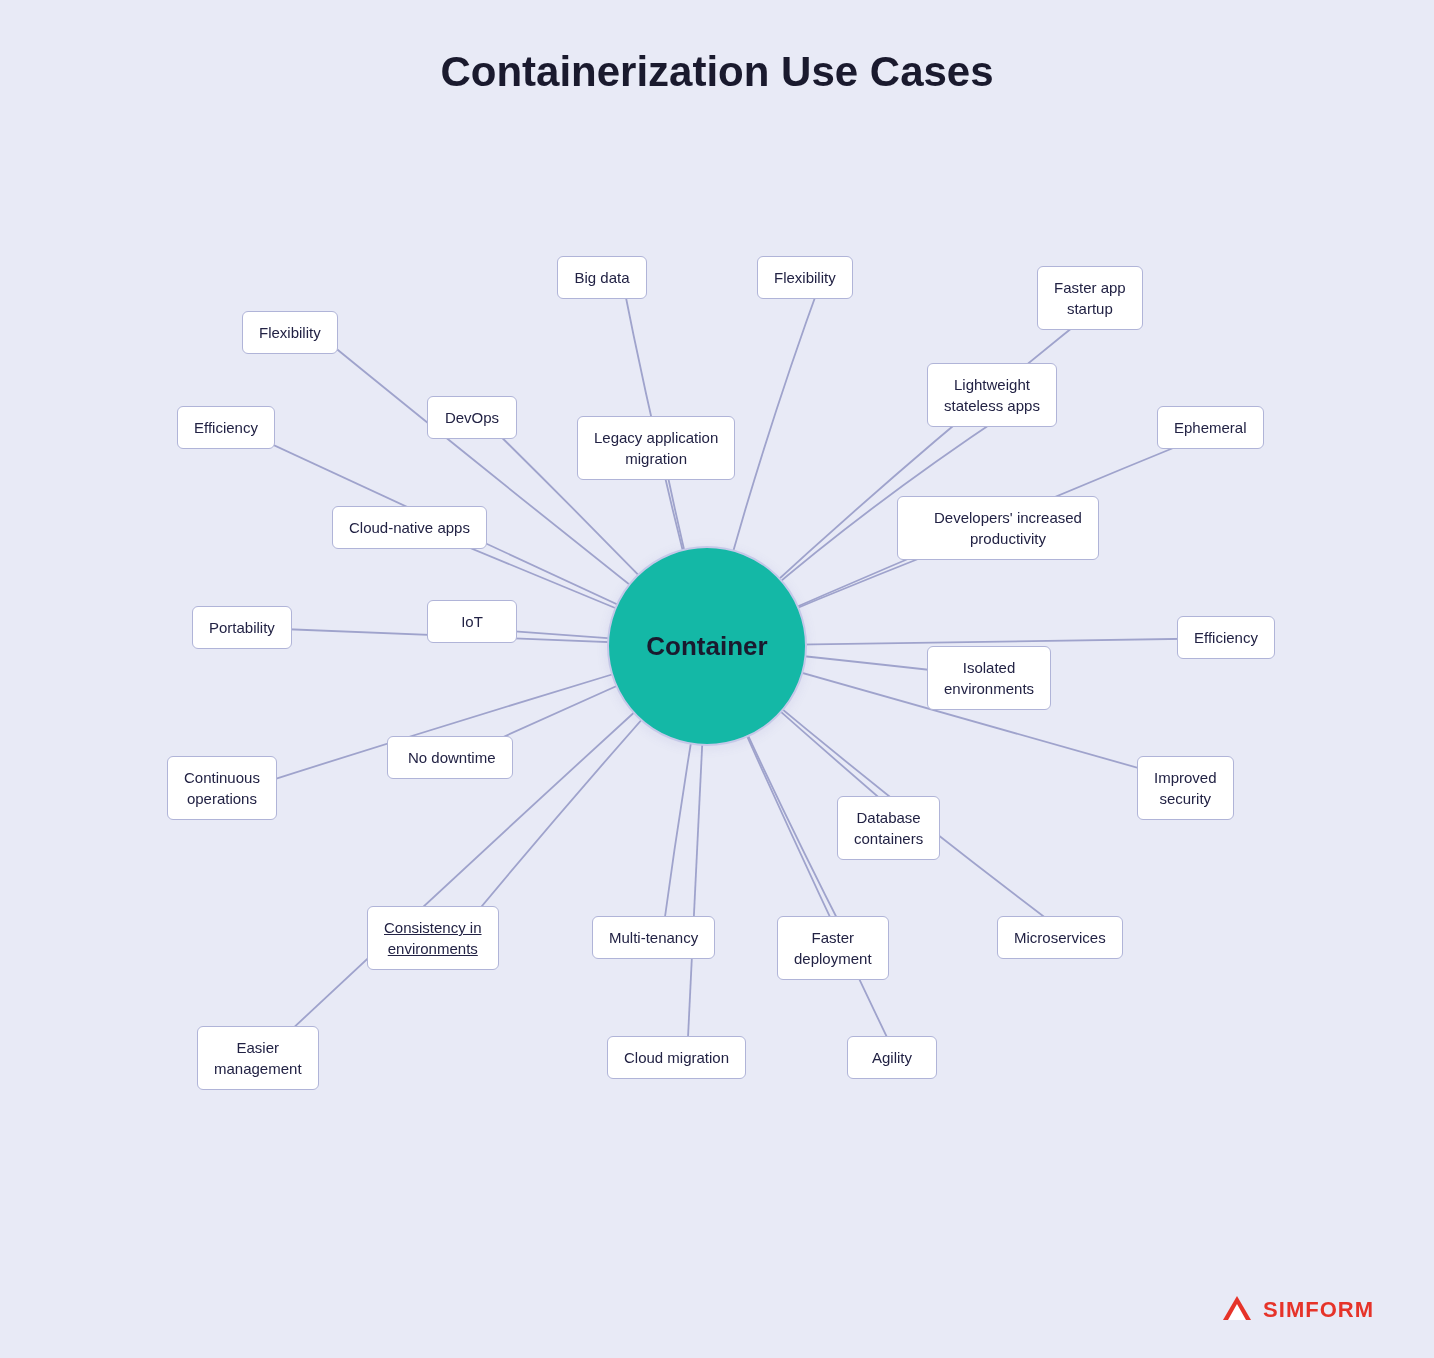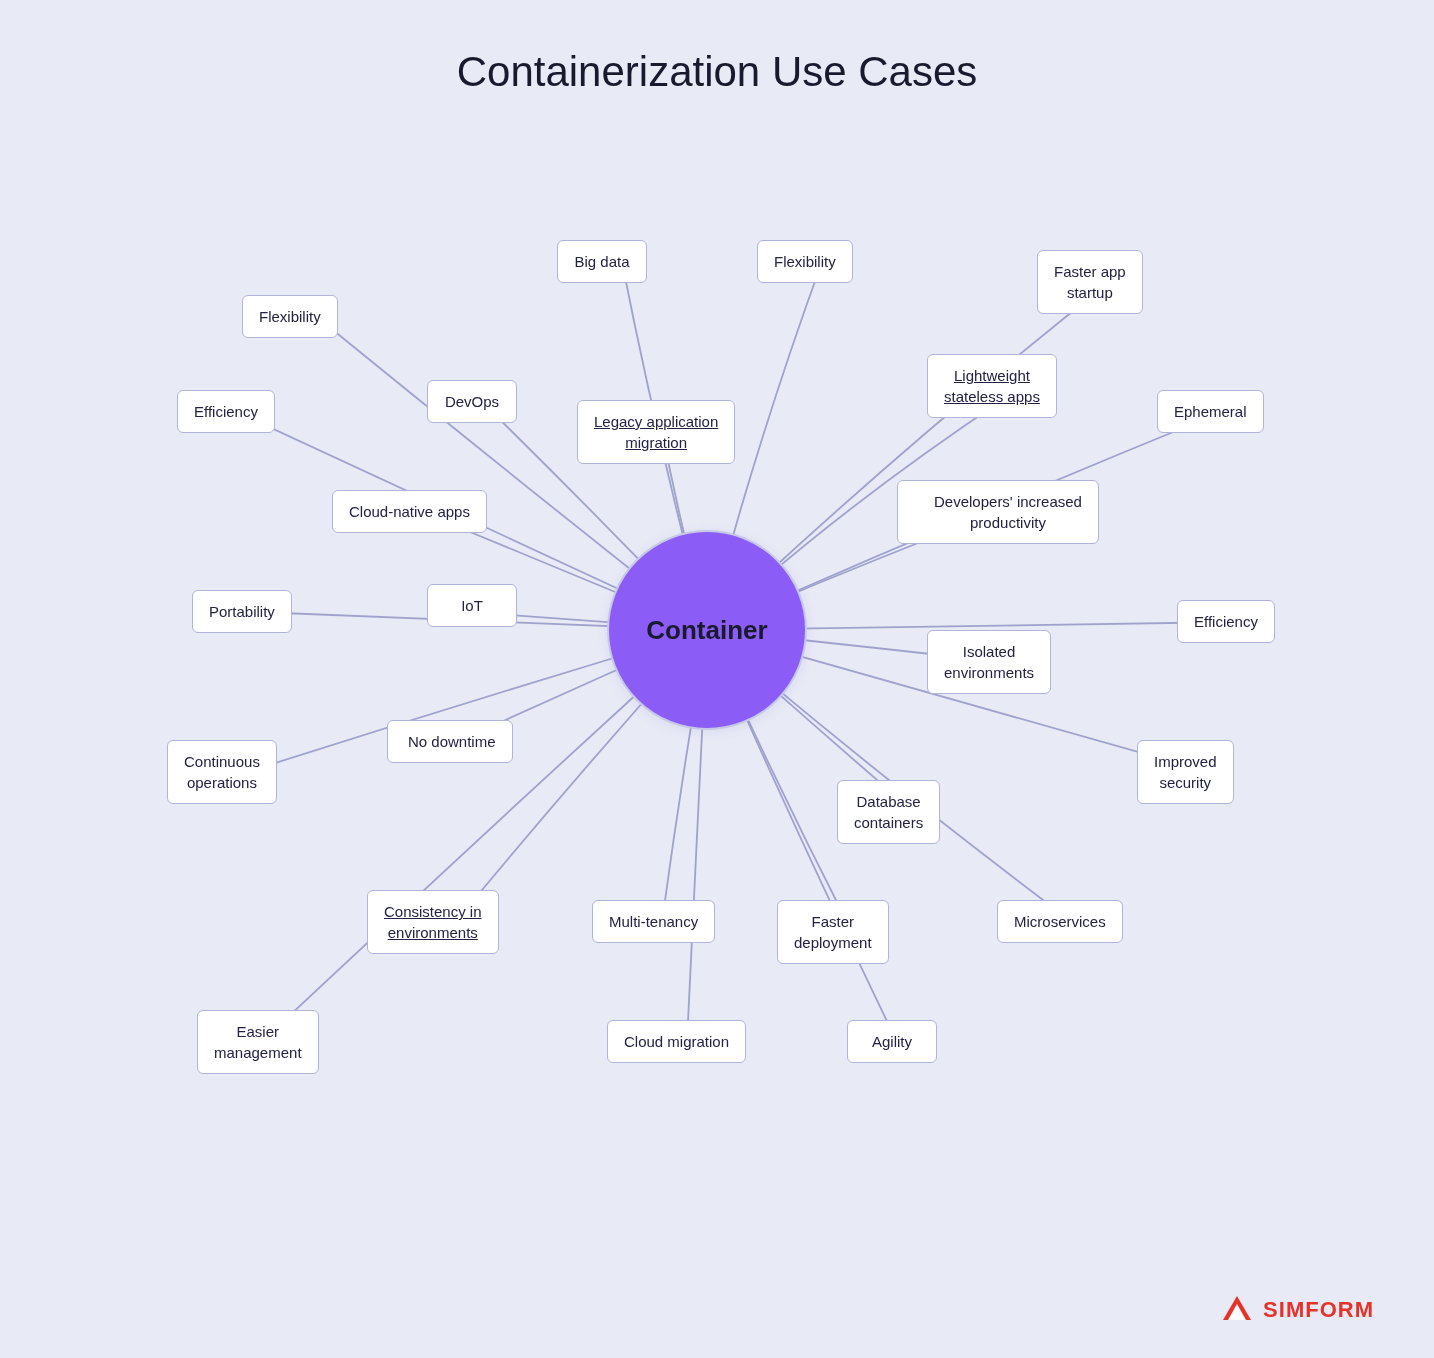--- a/index.html
+++ b/index.html
@@ -7,44 +7,44 @@
       background: #e8eaf6;
       font-family: 'Segoe UI', Arial, sans-serif;
       width: 1434px;
       min-height: 1358px;
       display: flex;
       flex-direction: column;
       align-items: center;
     }
     .page-title {
       font-size: 42px;
-      font-weight: 400;
+      font-weight: 700;
       color: #1a1a2e;
       margin-top: 48px;
-      margin-bottom: 4px;
+      margin-bottom: 20px;
       text-align: right;
     }
     .diagram-container {
       position: relative;
       width: 1200px;
       height: 1100px;
       margin: 0 auto;
     }
     svg.connections {
       position: absolute;
       top: 0; left: 0;
       width: 100%; height: 100%;
       pointer-events: none;
     }
     .center-node {
       position: absolute;
       width: 200px;
       height: 200px;
       border-radius: 50%;
-      background: #8b5cf6;
+      background: #14b8a6;
       border: 2px solid #c5c8e8;
       display: flex;
       align-items: center;
       justify-content: center;
       font-size: 26px;
       font-weight: 800;
       color: #1a1a2e;
       left: 490px;
       top: 430px;
       z-index: 10;
@@ -129,22 +129,22 @@
     <path d="M590,530 Q680,735 780,942" stroke="#9fa3cc" stroke-width="1.8" fill="none"></path>
   </svg>
 
   <div class="center-node">Container</div>
 
 <div class="node" style="left: 125px; top: 195px;">Flexibility</div>
     <div class="node" style="left: 440px; top: 140px;">Big data</div>
     <div class="node" style="left: 640px; top: 140px;">Flexibility</div>
     <div class="node" style="left: 920px; top: 150px;">Faster app<br>startup</div>
     <div class="node" style="left: 310px; top: 280px;">DevOps</div>
-    <div class="node" style="left: 460px; top: 300px; text-decoration: underline;">Legacy application<br>migration</div>
-    <div class="node" style="left: 810px; top: 254px; text-decoration: underline;">Lightweight<br>stateless apps</div>
+    <div class="node" style="left: 460px; top: 300px;">Legacy application<br>migration</div>
+    <div class="node" style="left: 810px; top: 247px;">Lightweight<br>stateless apps</div>
     <div class="node" style="left: 1040px; top: 290px;">Ephemeral</div>
     <div class="node" style="left: 60px; top: 290px;">Efficiency</div>
     <div class="node" style="left: 215px; top: 390px;">Cloud-native apps</div>
     <div class="node" style="left: 780px; top: 380px; padding-left: 36px;">Developers' increased<br>productivity</div>
     <div class="node" style="left: 75px; top: 490px;">Portability</div>
     <div class="node" style="left: 310px; top: 484px;">IoT</div>
     <div class="node" style="left: 1060px; top: 500px;">Efficiency</div>
     <div class="node" style="left: 810px; top: 530px;">Isolated<br>environments</div>
     <div class="node" style="left: 50px; top: 640px;">Continuous<br>operations</div>
     <div class="node" style="left: 270px; top: 620px; padding-left: 20px;">No downtime</div>

